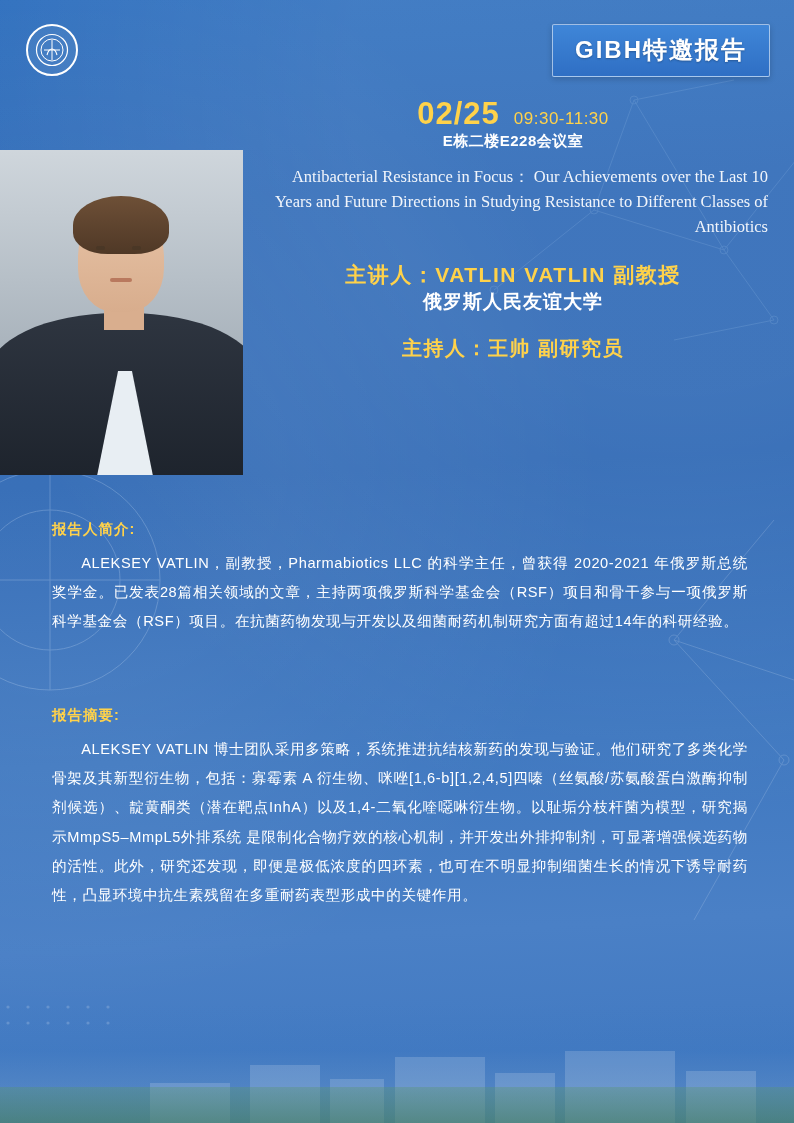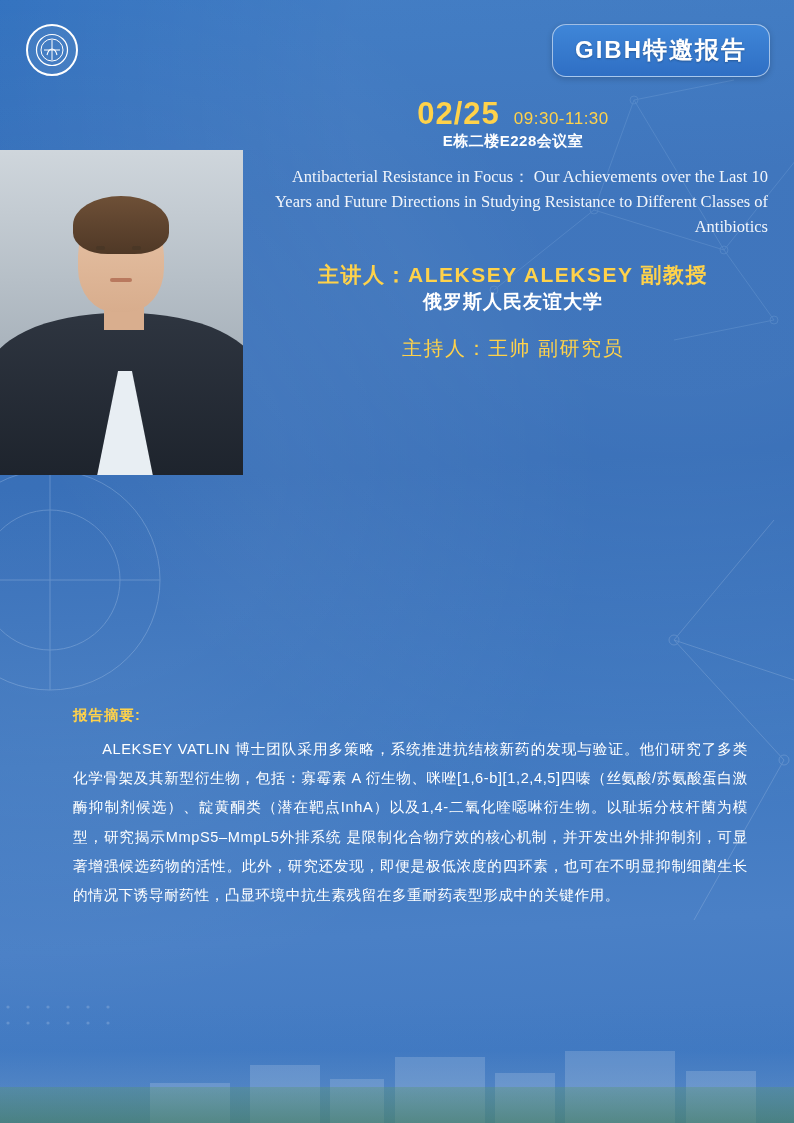--- a/index.html
+++ b/index.html
@@ -31,21 +31,21 @@
     display:flex;align-items:center;justify-content:center;background:rgba(255,255,255,.06)}
   .logo-mark svg{display:block}
   .logo-text{display:flex;flex-direction:column;justify-content:center;}
   .logo-cn{color:#fff;font-size:19px;letter-spacing:1px;font-family:"Liberation Serif",serif;font-weight:bold;white-space:nowrap}
   .logo-en{color:#dbe7f7;font-size:7.2px;letter-spacing:.9px;margin-top:3px;white-space:nowrap}
 
   .badge{
     position:absolute;right:24px;top:24px;
     background:linear-gradient(180deg,#3f86d8 0%,#2f6fc4 100%);
     border:1px solid rgba(255,255,255,.55);
-    border-radius:14px;
+    border-radius:2px;
     padding:9px 22px 10px 22px;
     box-shadow:0 2px 6px rgba(0,0,0,.18);
   }
   .badge span{
     color:#ffffff;font-size:24px;font-weight:bold;letter-spacing:2px;
     font-family:"Liberation Sans",sans-serif;text-shadow:0 1px 2px rgba(0,0,0,.25);
     white-space:nowrap;
   }
 
   
@@ -74,26 +74,26 @@
   .dateline{display:flex;align-items:baseline;gap:14px;justify-content:center;}
   .date{color:#ffd24a;font-size:31px;font-weight:bold;letter-spacing:1px;font-family:"Liberation Sans",sans-serif;}
   .time{color:#ffd24a;font-size:17px;letter-spacing:.5px;}
   .room{text-align:center;color:#ffffff;font-size:15px;font-weight:bold;letter-spacing:.5px;}
   .talktitle{
     margin-top:14px;color:#f1f5fb;font-size:16.5px;line-height:1.5;
     font-family:"Liberation Serif",serif;text-align:right;
   }
   .speaker-line{margin-top:22px;text-align:center;color:#ffd24a;font-size:21px;font-weight:bold;letter-spacing:1.5px;}
   .affil{text-align:center;color:#ffffff;font-size:19px;font-weight:bold;letter-spacing:1px;}
-  .host-line{margin-top:20px;text-align:center;color:#ffd24a;font-size:20px;font-weight:normal;letter-spacing:1.5px;}
+  .host-line{margin-top:20px;text-align:center;color:#ffd24a;font-size:20px;font-weight:bold;letter-spacing:1.5px;}
 
   
   .section{position:absolute;left:52px;right:46px;}
   .sec-bio{top:520px;}
-  .sec-abs{top:706px;margin-left:21px;}
+  .sec-abs{top:706px;}
   .sec-head{color:#ffd24a;font-size:14.5px;font-weight:bold;letter-spacing:1px;margin-bottom:10px;}
   .sec-body{color:#ffffff;font-size:14.6px;line-height:2.0;text-align:justify;text-indent:2em;letter-spacing:.6px;}
 
   
   .skyline{position:absolute;left:0;right:0;bottom:0;height:120px;overflow:hidden;}
   .skyline .fade{position:absolute;inset:0;background:linear-gradient(180deg,rgba(42,101,179,0) 0%,rgba(58,119,192,.25) 40%,rgba(120,160,205,.55) 100%);}
   .sk-b{position:absolute;bottom:0;background:rgba(255,255,255,.16);}
   .green{position:absolute;bottom:0;left:0;right:0;height:36px;background:linear-gradient(180deg,rgba(90,150,110,.35),rgba(60,120,85,.6));}
   .dots{position:absolute;left:0;bottom:84px;width:220px;height:40px;opacity:.5}
 </style>
@@ -167,25 +167,29 @@
     <div class="mouth"></div>
   </div>
 
   <div class="titleblock">
     <div class="dateline">
       <div class="date">02/25</div>
       <div class="time">09:30-11:30</div>
     </div>
     <div class="room">E栋二楼E228会议室</div>
     <div class="talktitle">Antibacterial Resistance in Focus： Our Achievements over the Last 10 Years and Future Directions in Studying Resistance to Different Classes of Antibiotics</div>
-    <div class="speaker-line">主讲人：ALEKSEY ALEKSEY 副教授</div>
+    <div class="speaker-line">主讲人：VATLIN VATLIN 副教授</div>
     <div class="affil">俄罗斯人民友谊大学</div>
     <div class="host-line">主持人：王帅 副研究员</div>
   </div>
 
+  <div class="section sec-bio">
+    <div class="sec-head">报告人简介:</div>
+    <div class="sec-body">ALEKSEY VATLIN，副教授，Pharmabiotics LLC 的科学主任，曾获得 2020-2021 年俄罗斯总统奖学金。已发表28篇相关领域的文章，主持两项俄罗斯科学基金会（RSF）项目和骨干参与一项俄罗斯科学基金会（RSF）项目。在抗菌药物发现与开发以及细菌耐药机制研究方面有超过14年的科研经验。</div>
+  </div>
 
   <div class="section sec-abs">
     <div class="sec-head">报告摘要:</div>
     <div class="sec-body">ALEKSEY VATLIN 博士团队采用多策略，系统推进抗结核新药的发现与验证。他们研究了多类化学骨架及其新型衍生物，包括：寡霉素 A 衍生物、咪唑[1,6-b][1,2,4,5]四嗪（丝氨酸/苏氨酸蛋白激酶抑制剂候选）、靛黄酮类（潜在靶点InhA）以及1,4-二氧化喹噁啉衍生物。以耻垢分枝杆菌为模型，研究揭示MmpS5–MmpL5外排系统 是限制化合物疗效的核心机制，并开发出外排抑制剂，可显著增强候选药物的活性。此外，研究还发现，即便是极低浓度的四环素，也可在不明显抑制细菌生长的情况下诱导耐药性，凸显环境中抗生素残留在多重耐药表型形成中的关键作用。</div>
   </div>
 
   <div class="skyline">
     <div class="fade"></div>
     <div class="sk-b" style="left:250px;width:70px;height:58px"></div>
     <div class="sk-b" style="left:330px;width:54px;height:44px"></div>

